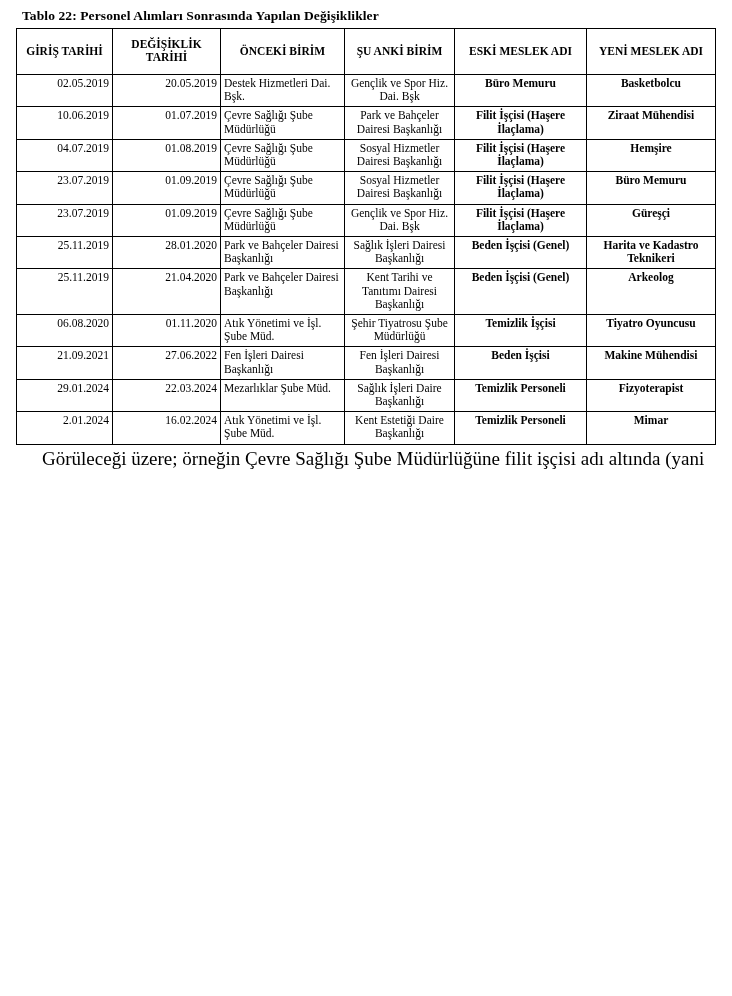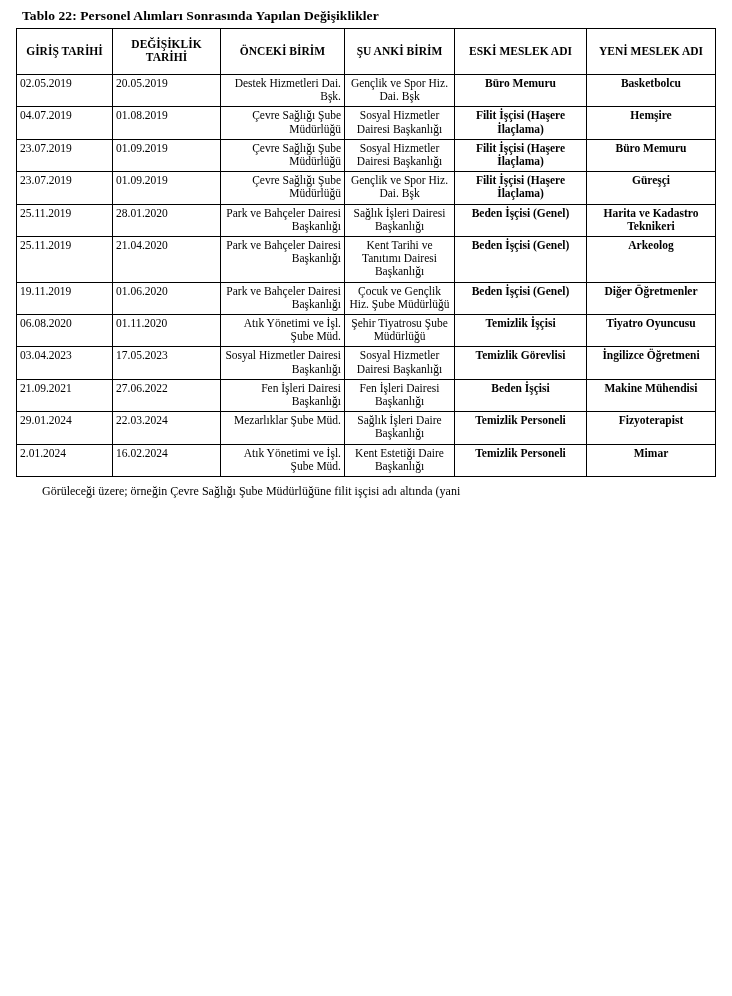--- a/index.html
+++ b/index.html
@@ -54,43 +54,43 @@
   }
   
   col.c0 { width: 96px; }
   col.c1 { width: 108px; }
   col.c2 { width: 124px; }
   col.c3 { width: 110px; }
   col.c4 { width: 132px; }
   
 
   td.c-date {
-    text-align: left;
+    text-align: right;
     vertical-align: top;
     padding-top: 4px;
     margin-left: 20px;
   }
   td.c-unit {
-    text-align: right;
+    text-align: left;
   }
   td.c-current {
     text-align: center;
     padding-left: 5px;
   }
   td.c-old {
     text-align: center;
     font-weight: bold;
   }
   td.c-new {
     text-align: center;
     font-weight: bold;
   }
   .footnote {
     font-family: "Liberation Serif", serif;
-    font-size: 12px;
+    font-size: 19px;
     line-height: 16px;
     margin: 6px 0 0 28px;
   }
 </style>
 </head>
 <body>
 
 <div class="page">
 
   <div class="caption">Tablo 22: Personel Alımları Sonrasında Yapılan Değişiklikler</div>
@@ -117,20 +117,28 @@
     <tbody id="tbody">
         <tr>
           <td class="c-date">02.05.2019</td>
           <td class="c-date">20.05.2019</td>
           <td class="c-unit">Destek Hizmetleri Dai. Bşk.</td>
           <td class="c-current">Gençlik ve Spor Hiz. Dai. Bşk</td>
           <td class="c-old">Büro Memuru</td>
           <td class="c-new">Basketbolcu</td>
         </tr>
         <tr>
+          <td class="c-date">10.06.2019</td>
+          <td class="c-date">01.07.2019</td>
+          <td class="c-unit">Çevre Sağlığı Şube Müdürlüğü</td>
+          <td class="c-current">Park ve Bahçeler Dairesi Başkanlığı</td>
+          <td class="c-old">Filit İşçisi (Haşere İlaçlama)</td>
+          <td class="c-new">Ziraat Mühendisi</td>
+        </tr>
+        <tr>
           <td class="c-date">04.07.2019</td>
           <td class="c-date">01.08.2019</td>
           <td class="c-unit">Çevre Sağlığı Şube Müdürlüğü</td>
           <td class="c-current">Sosyal Hizmetler Dairesi Başkanlığı</td>
           <td class="c-old">Filit İşçisi (Haşere İlaçlama)</td>
           <td class="c-new">Hemşire</td>
         </tr>
         <tr>
           <td class="c-date">23.07.2019</td>
           <td class="c-date">01.09.2019</td>
@@ -157,44 +165,28 @@
         </tr>
         <tr>
           <td class="c-date">25.11.2019</td>
           <td class="c-date">21.04.2020</td>
           <td class="c-unit">Park ve Bahçeler Dairesi Başkanlığı</td>
           <td class="c-current">Kent Tarihi ve Tanıtımı Dairesi Başkanlığı</td>
           <td class="c-old">Beden İşçisi (Genel)</td>
           <td class="c-new">Arkeolog</td>
         </tr>
         <tr>
-          <td class="c-date">19.11.2019</td>
-          <td class="c-date">01.06.2020</td>
-          <td class="c-unit">Park ve Bahçeler Dairesi Başkanlığı</td>
-          <td class="c-current">Çocuk ve Gençlik Hiz. Şube Müdürlüğü</td>
-          <td class="c-old">Beden İşçisi (Genel)</td>
-          <td class="c-new">Diğer Öğretmenler</td>
-        </tr>
-        <tr>
           <td class="c-date">06.08.2020</td>
           <td class="c-date">01.11.2020</td>
           <td class="c-unit">Atık Yönetimi ve İşl. Şube Müd.</td>
           <td class="c-current">Şehir Tiyatrosu Şube Müdürlüğü</td>
           <td class="c-old">Temizlik İşçisi</td>
           <td class="c-new">Tiyatro Oyuncusu</td>
         </tr>
         <tr>
-          <td class="c-date">03.04.2023</td>
-          <td class="c-date">17.05.2023</td>
-          <td class="c-unit">Sosyal Hizmetler Dairesi Başkanlığı</td>
-          <td class="c-current">Sosyal Hizmetler Dairesi Başkanlığı</td>
-          <td class="c-old">Temizlik Görevlisi</td>
-          <td class="c-new">İngilizce Öğretmeni</td>
-        </tr>
-        <tr>
           <td class="c-date">21.09.2021</td>
           <td class="c-date">27.06.2022</td>
           <td class="c-unit">Fen İşleri Dairesi Başkanlığı</td>
           <td class="c-current">Fen İşleri Dairesi Başkanlığı</td>
           <td class="c-old">Beden İşçisi</td>
           <td class="c-new">Makine Mühendisi</td>
         </tr>
         <tr>
           <td class="c-date">29.01.2024</td>
           <td class="c-date">22.03.2024</td>

